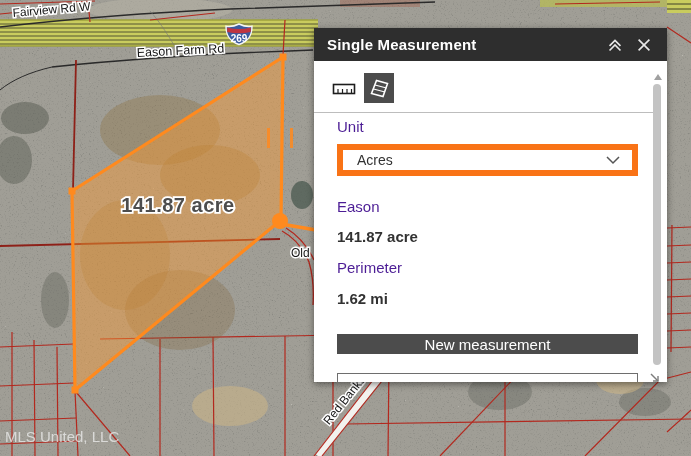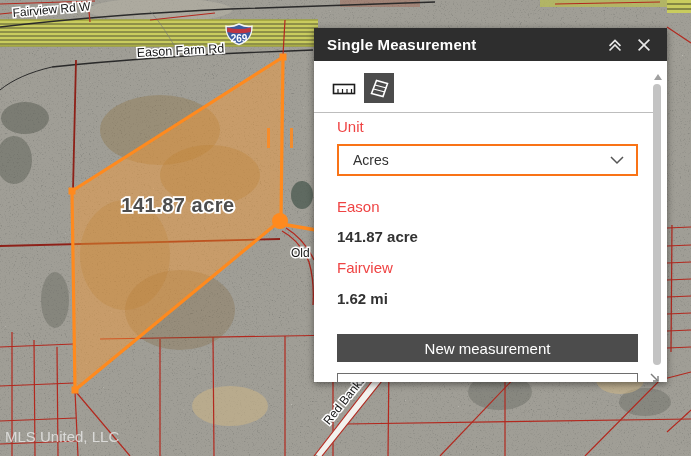--- a/index.html
+++ b/index.html
@@ -11,27 +11,27 @@
          box-shadow:0 2px 7px rgba(0,0,0,.45);overflow:hidden;margin-top:12px;}
   .panel-header{position:absolute;left:0;top:0;width:100%;height:33px;background:#2e2e2e;
                 display:flex;align-items:center;}
   .panel-title{color:#fff;font-size:15px;font-weight:700;margin-left:13px;letter-spacing:.2px;}
   .hdr-icons{margin-left:auto;margin-right:12px;display:flex;gap:7px;}
   .hdr-btn{width:22px;height:22px;display:flex;align-items:center;justify-content:center;cursor:pointer;background:none;border:none;padding:0;}
   .toolbar{position:absolute;left:16px;top:45px;display:flex;align-items:center;gap:6px;}
   .tool-btn{width:28px;height:28px;display:flex;align-items:center;justify-content:center;border:none;background:#fff;padding:0;cursor:pointer;}
   .tool-btn.selected{width:30px;height:30px;background:#4c4c4c;}
   .divider{position:absolute;left:0;top:84px;width:341px;height:1px;background:#bdbdbd;}
-  .sec-label{position:absolute;left:23px;font-size:15px;color:#ef4444;}
+  .sec-label{position:absolute;left:23px;font-size:15px;color:#4c1d95;}
   .sec-value{position:absolute;left:23px;font-size:15px;font-weight:700;color:#323232;}
-  .select-box{position:absolute;left:23px;top:116px;width:301px;height:32px;border:2px solid #f97316;
+  .select-box{position:absolute;left:23px;top:116px;width:301px;height:32px;border:6px solid #f97316;
               background:#fff;display:flex;align-items:center;cursor:pointer;}
   .select-text{font-size:14px;color:#323232;margin-left:14px;}
   .select-chevron{margin-left:auto;margin-right:12px;display:flex;}
-  .btn-new{position:absolute;left:23px;top:306px;width:301px;height:28px;background:#4c4c4c;border:none;
+  .btn-new{position:absolute;left:23px;top:306px;width:301px;height:20px;background:#4c4c4c;border:none;
            color:#fff;font-size:15px;cursor:pointer;}
   .btn-partial{position:absolute;left:23px;top:345px;width:301px;height:30px;background:#fff;
                border:1px solid #6e6e6e;}
   .scroll-up{position:absolute;left:340px;top:46px;width:0;height:0;border-left:4px solid transparent;
              border-right:4px solid transparent;border-bottom:6px solid #a0a0a0;}
   .scroll-thumb{position:absolute;left:339px;top:56px;width:8px;height:281px;background:#c3c3c3;border-radius:4px;cursor:pointer;}
   .resize-handle{position:absolute;left:334px;top:341px;width:13px;height:13px;cursor:nwse-resize;}
 </style>
 </head>
 <body>
@@ -235,21 +235,21 @@
       <span class="select-chevron">
         <svg width="14" height="9" viewBox="0 0 14 9">
             <path d="M1 1 L7 7 L13 1" fill="none" stroke="#555" stroke-width="1.5"></path>
           </svg>
       </span>
     </div>
 
     <div class="sec-label" style="top:170px">Eason</div>
     <div class="sec-value" style="top:200px">141.87 acre</div>
 
-    <div class="sec-label" style="top:231px">Fairview</div>
+    <div class="sec-label" style="top:231px">Perimeter</div>
     <div class="sec-value" style="top:262px">1.62 mi</div>
 
     <button class="btn-new">New measurement</button>
 
     <div class="btn-partial"></div>
 
     <div class="scroll-up"></div>
     <div class="scroll-thumb"></div>
 
     <div class="resize-handle">

